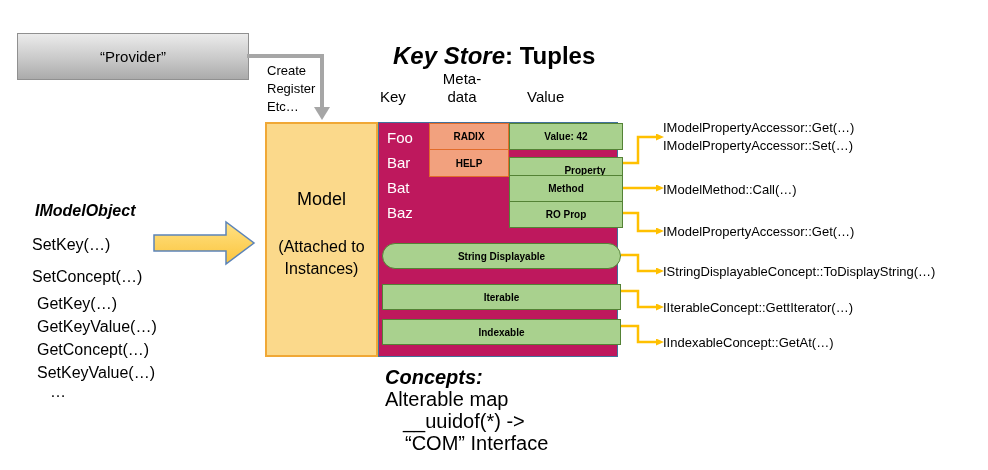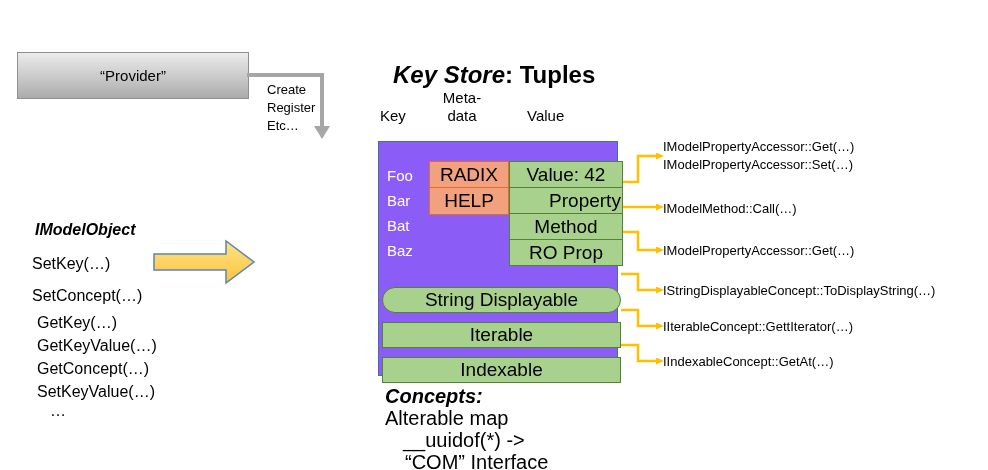--- a/index.html
+++ b/index.html
@@ -1,20 +1,20 @@
 <!DOCTYPE html>
 <html><head>
 <meta charset="utf-8">
 <style>
   html,body{margin:0;padding:0;background:#fff;}
   #canvas{
     position:relative;width:988px;height:470px;background:#ffffff;overflow:hidden;
     font-family:"Liberation Sans",sans-serif;color:#000;
   }
-  .abs{position:absolute;margin-top:19px;}
+  .abs{position:absolute;}
 
   
   .provider{
     left:17px;top:33px;width:230px;height:45px;
     background:linear-gradient(#ebebeb,#c9c9c9 55%,#ababab);
     border:1.5px solid #909090;
     display:flex;align-items:center;justify-content:center;
     font-size:15px;
   }
 
@@ -40,38 +40,39 @@
   .model-box{
     left:265px;top:122px;width:113px;height:235px;
     background:#fbd98b;border:2px solid #f0a836;box-sizing:border-box;
   }
   .model-title{left:0;top:65px;width:109px;text-align:center;font-size:18px;}
   .model-sub{left:0;top:112px;width:109px;text-align:center;font-size:16px;line-height:22px;}
 
   
   .blue-panel{
     left:378px;top:122px;width:240px;height:235px;
-    background:#8b5cf6;border:1.5px solid #41719c;box-sizing:border-box;
+    background:#be185d;border:1.5px solid #41719c;box-sizing:border-box;
   }
   .key-label{left:8px;font-size:15px;color:#ffffff;}
   .k0{top:6px;} .k1{top:31px;} .k2{top:56px;} .k3{top:81px;}
 
   .cell{
     box-sizing:border-box;display:flex;align-items:center;justify-content:center;
-    font-size:19px;
+    font-size:10px;
+    font-weight:bold;
   }
   .salmon{background:#f2a17e;border:1.5px solid #e26c2b;}
   .green{background:#a9d18e;border:1.5px solid #548235;}
   .m0{left:50px;top:0;width:80px;height:27px;}
   .m1{left:50px;top:26px;width:80px;height:28px;}
   .v0{left:130px;top:0;width:114px;height:27px;}
-  .v1{left:130px;top:26px;width:114px;height:27px;padding-left:38px;}
+  .v1{left:130px;top:34px;width:114px;height:27px;padding-left:38px;}
   .v2{left:130px;top:52px;width:114px;height:27px;}
   .v3{left:130px;top:78px;width:114px;height:27px;}
-  .bar0{left:3px;top:126px;width:239px;height:26px;border-radius:13px;}
+  .bar0{left:3px;top:120px;width:239px;height:26px;border-radius:13px;}
   .bar1{left:3px;top:161px;width:239px;height:26px;}
   .bar2{left:3px;top:196px;width:239px;height:26px;}
 
   
   .connectors{left:612px;top:115px;width:60px;height:240px;}
 
   
   .api{font-size:13px;line-height:18px;white-space:nowrap;}
   .api1{left:663px;top:119px;} .api2{left:663px;top:181px;text-align:center;}
   .api3{left:663px;top:223px;} .api4{left:663px;top:263px;}
@@ -115,20 +116,27 @@
     <span class="em">Key Store</span><span>: Tuples</span>
   </div>
 
   <div class="abs hdr hdr-key">Key</div>
   <div class="abs hdr hdr-meta">
     <div>Meta-</div>
     <div>data</div>
   </div>
   <div class="abs hdr hdr-value">Value</div>
 
+  <div class="abs model-box">
+    <div class="abs model-title">Model</div>
+    <div class="abs model-sub">
+      <div>(Attached to</div>
+      <div>Instances)</div>
+    </div>
+  </div>
 
   <div class="abs blue-panel">
     <div class="abs key-label k0">Foo</div>
     <div class="abs key-label k1">Bar</div>
     <div class="abs key-label k2">Bat</div>
     <div class="abs key-label k3">Baz</div>
 
     <div class="abs cell salmon m0">RADIX</div>
     <div class="abs cell salmon m1">HELP</div>
 

